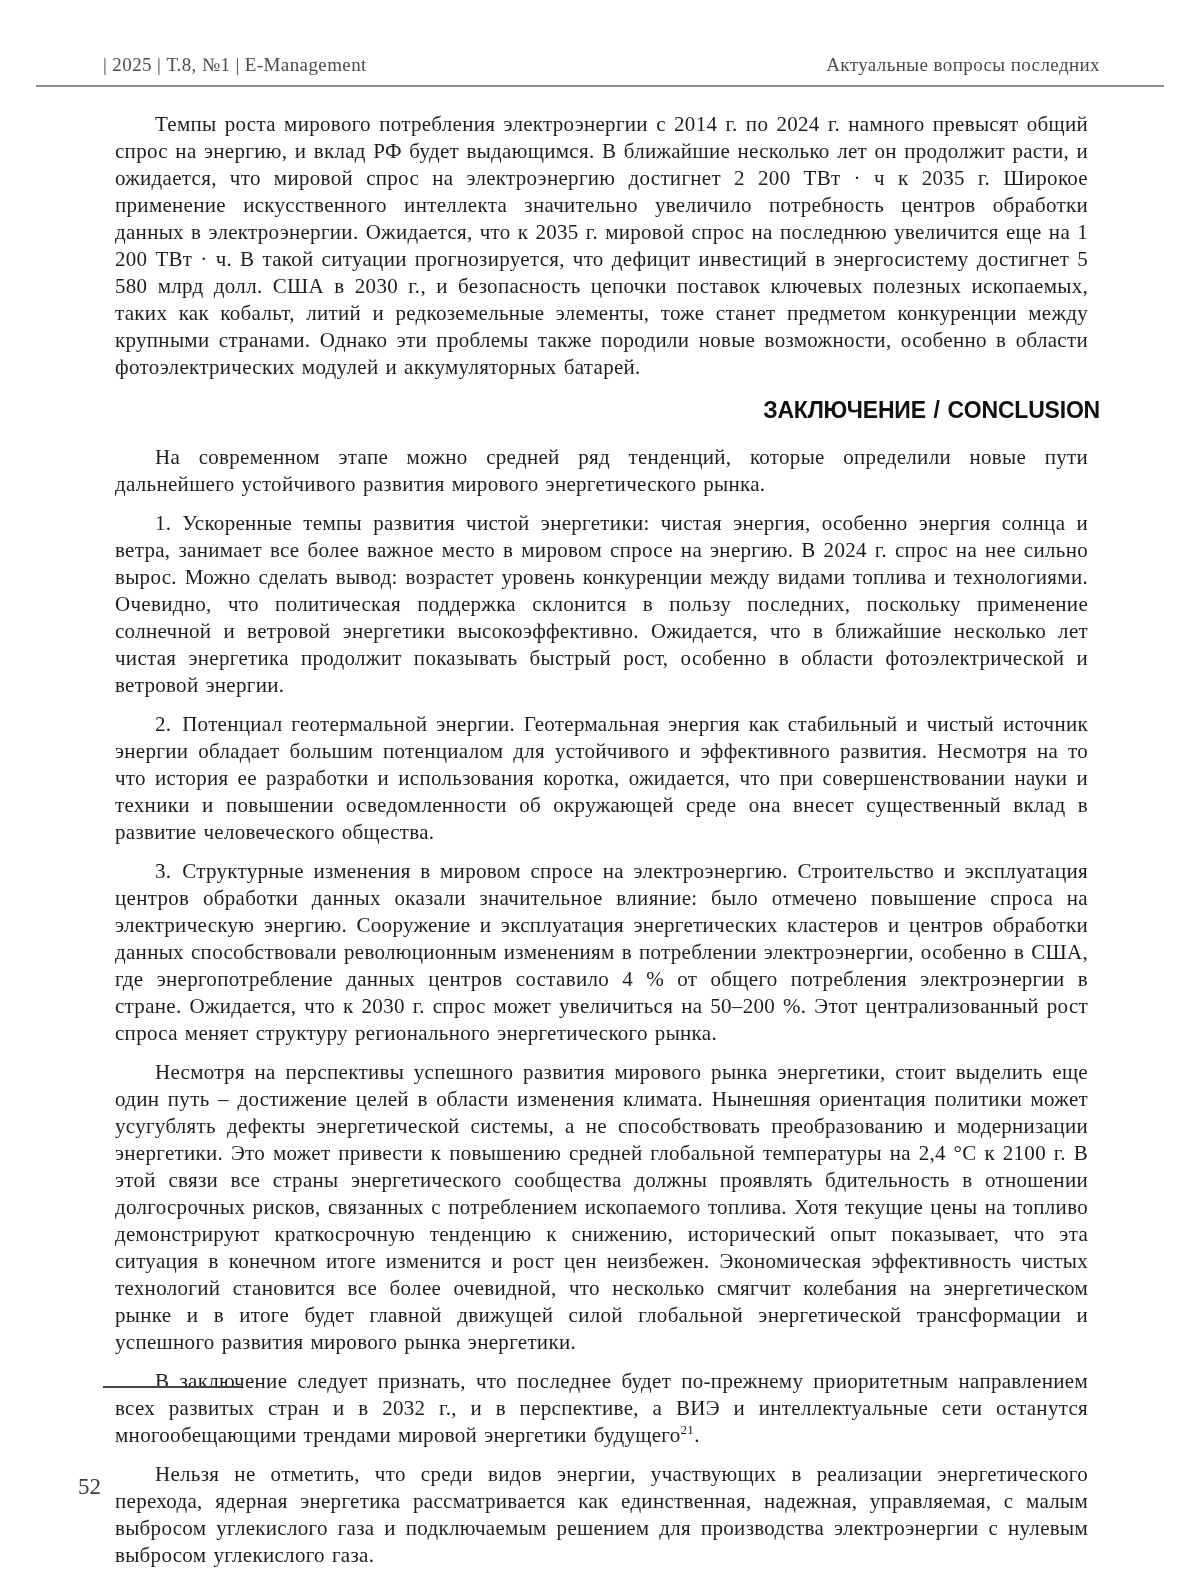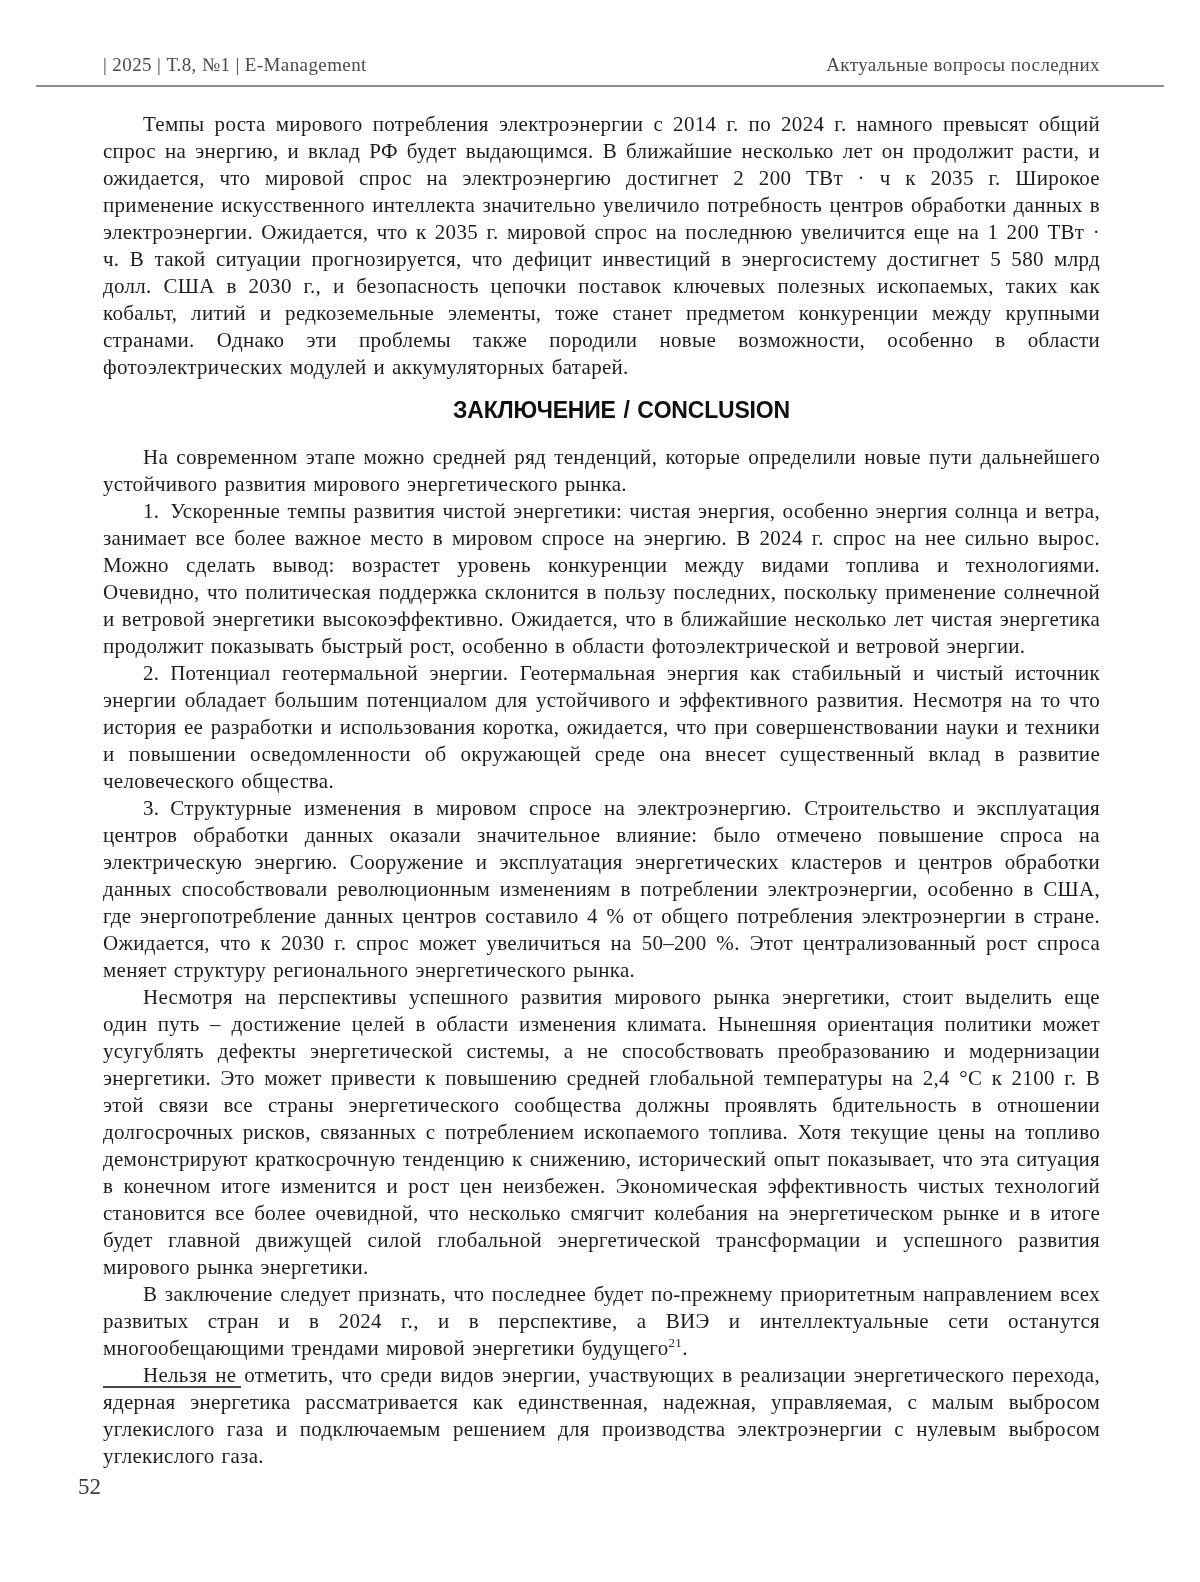--- a/index.html
+++ b/index.html
@@ -30,32 +30,32 @@
     text-align: justify;
     font-size: 21px;
     line-height: 27px;
     letter-spacing: 0.3px;
     word-spacing: 1.5px;
     color: #1d1d1d;
     hyphens: auto;
     -webkit-hyphens: auto;
   }
   .para {
-    margin: 0;
+    margin: 12px;
     text-indent: 40px;
   }
   .section-heading {
     font-family: "Liberation Sans", sans-serif;
     font-weight: 700;
     font-size: 23px;
     letter-spacing: -0.2px;
     color: #101010;
     margin: 16px 0 20px 0;
     padding-left: 40px;
-    text-align: center;
+    text-align: right;
   }
   sup.ref {
     font-size: 13px;
     line-height: 0;
   }
   .footnote-area {
     position: absolute;
     left: 103px;
     right: 100px;
     top: 1386px;
@@ -102,21 +102,21 @@
     <p class="para">Темпы роста мирового потребления электроэнергии с 2014 г. по 2024 г. намного превысят общий спрос на энергию, и вклад РФ будет выдающимся. В ближайшие несколько лет он продолжит расти, и ожидается, что мировой спрос на электроэнергию достигнет 2 200 ТВт · ч к 2035 г. Широкое применение искусственного интеллекта значительно увеличило потребность центров обработки данных в электроэнергии. Ожидается, что к 2035 г. мировой спрос на последнюю увеличится еще на 1 200 ТВт · ч. В такой ситуации прогнозируется, что дефицит инвестиций в энергосистему достигнет 5 580 млрд долл. США в 2030 г., и безопасность цепочки поставок ключевых полезных ископаемых, таких как кобальт, литий и редкоземельные элементы, тоже станет предметом конкуренции между крупными странами. Однако эти проблемы также породили новые возможности, особенно в области фотоэлектрических модулей и аккумуляторных батарей.</p>
 
     <h2 class="section-heading">ЗАКЛЮЧЕНИЕ / CONCLUSION</h2>
 
     <p class="para">На современном этапе можно средней ряд тенденций, которые определили новые пути дальнейшего устойчивого развития мирового энергетического рынка.</p>
     <p class="para">1. Ускоренные темпы развития чистой энергетики: чистая энергия, особенно энергия солнца и ветра, занимает все более важное место в мировом спросе на энергию. В 2024 г. спрос на нее сильно вырос. Можно сделать вывод: возрастет уровень конкуренции между видами топлива и технологиями. Очевидно, что политическая поддержка склонится в пользу последних, поскольку применение солнечной и ветровой энергетики высокоэффективно. Ожидается, что в ближайшие несколько лет чистая энергетика продолжит показывать быстрый рост, особенно в области фотоэлектрической и ветровой энергии.</p>
     <p class="para">2. Потенциал геотермальной энергии. Геотермальная энергия как стабильный и чистый источник энергии обладает большим потенциалом для устойчивого и эффективного развития. Несмотря на то что история ее разработки и использования коротка, ожидается, что при совершенствовании науки и техники и повышении осведомленности об окружающей среде она внесет существенный вклад в развитие человеческого общества.</p>
     <p class="para">3. Структурные изменения в мировом спросе на электроэнергию. Строительство и эксплуатация центров обработки данных оказали значительное влияние: было отмечено повышение спроса на электрическую энергию. Сооружение и эксплуатация энергетических кластеров и центров обработки данных способствовали революционным изменениям в потреблении электроэнергии, особенно в США, где энергопотребление данных центров составило 4 % от общего потребления электроэнергии в стране. Ожидается, что к 2030 г. спрос может увеличиться на 50–200 %. Этот централизованный рост спроса меняет структуру регионального энергетического рынка.</p>
     <p class="para">Несмотря на перспективы успешного развития мирового рынка энергетики, стоит выделить еще один путь – достижение целей в области изменения климата. Нынешняя ориентация политики может усугублять дефекты энергетической системы, а не способствовать преобразованию и модернизации энергетики. Это может привести к повышению средней глобальной температуры на 2,4 °C к 2100 г. В этой связи все страны энергетического сообщества должны проявлять бдительность в отношении долгосрочных рисков, связанных с потреблением ископаемого топлива. Хотя текущие цены на топливо демонстрируют краткосрочную тенденцию к снижению, исторический опыт показывает, что эта ситуация в конечном итоге изменится и рост цен неизбежен. Экономическая эффективность чистых технологий становится все более очевидной, что несколько смягчит колебания на энергетическом рынке и в итоге будет главной движущей силой глобальной энергетической трансформации и успешного развития мирового рынка энергетики.</p>
 
-    <p class="para"><span>В заключение следует признать, что последнее будет по-прежнему приоритетным направлением всех развитых стран и в 2024 г., и в перспективе, а ВИЭ и интеллектуальные сети останутся многообещающими трендами мировой энергетики будущего</span><sup class="ref">21</sup><span>.</span></p>
+    <p class="para"><span>В заключение следует признать, что последнее будет по-прежнему приоритетным направлением всех развитых стран и в 2032 г., и в перспективе, а ВИЭ и интеллектуальные сети останутся многообещающими трендами мировой энергетики будущего</span><sup class="ref">21</sup><span>.</span></p>
 
     <p class="para">Нельзя не отметить, что среди видов энергии, участвующих в реализации энергетического перехода, ядерная энергетика рассматривается как единственная, надежная, управляемая, с малым выбросом углекислого газа и подключаемым решением для производства электроэнергии с нулевым выбросом углекислого газа.</p>
   </div>
 
   <div class="footnote-area">
     <div class="footnote-rule"></div>
   </div>
 
   <div class="page-number">52</div>
 

